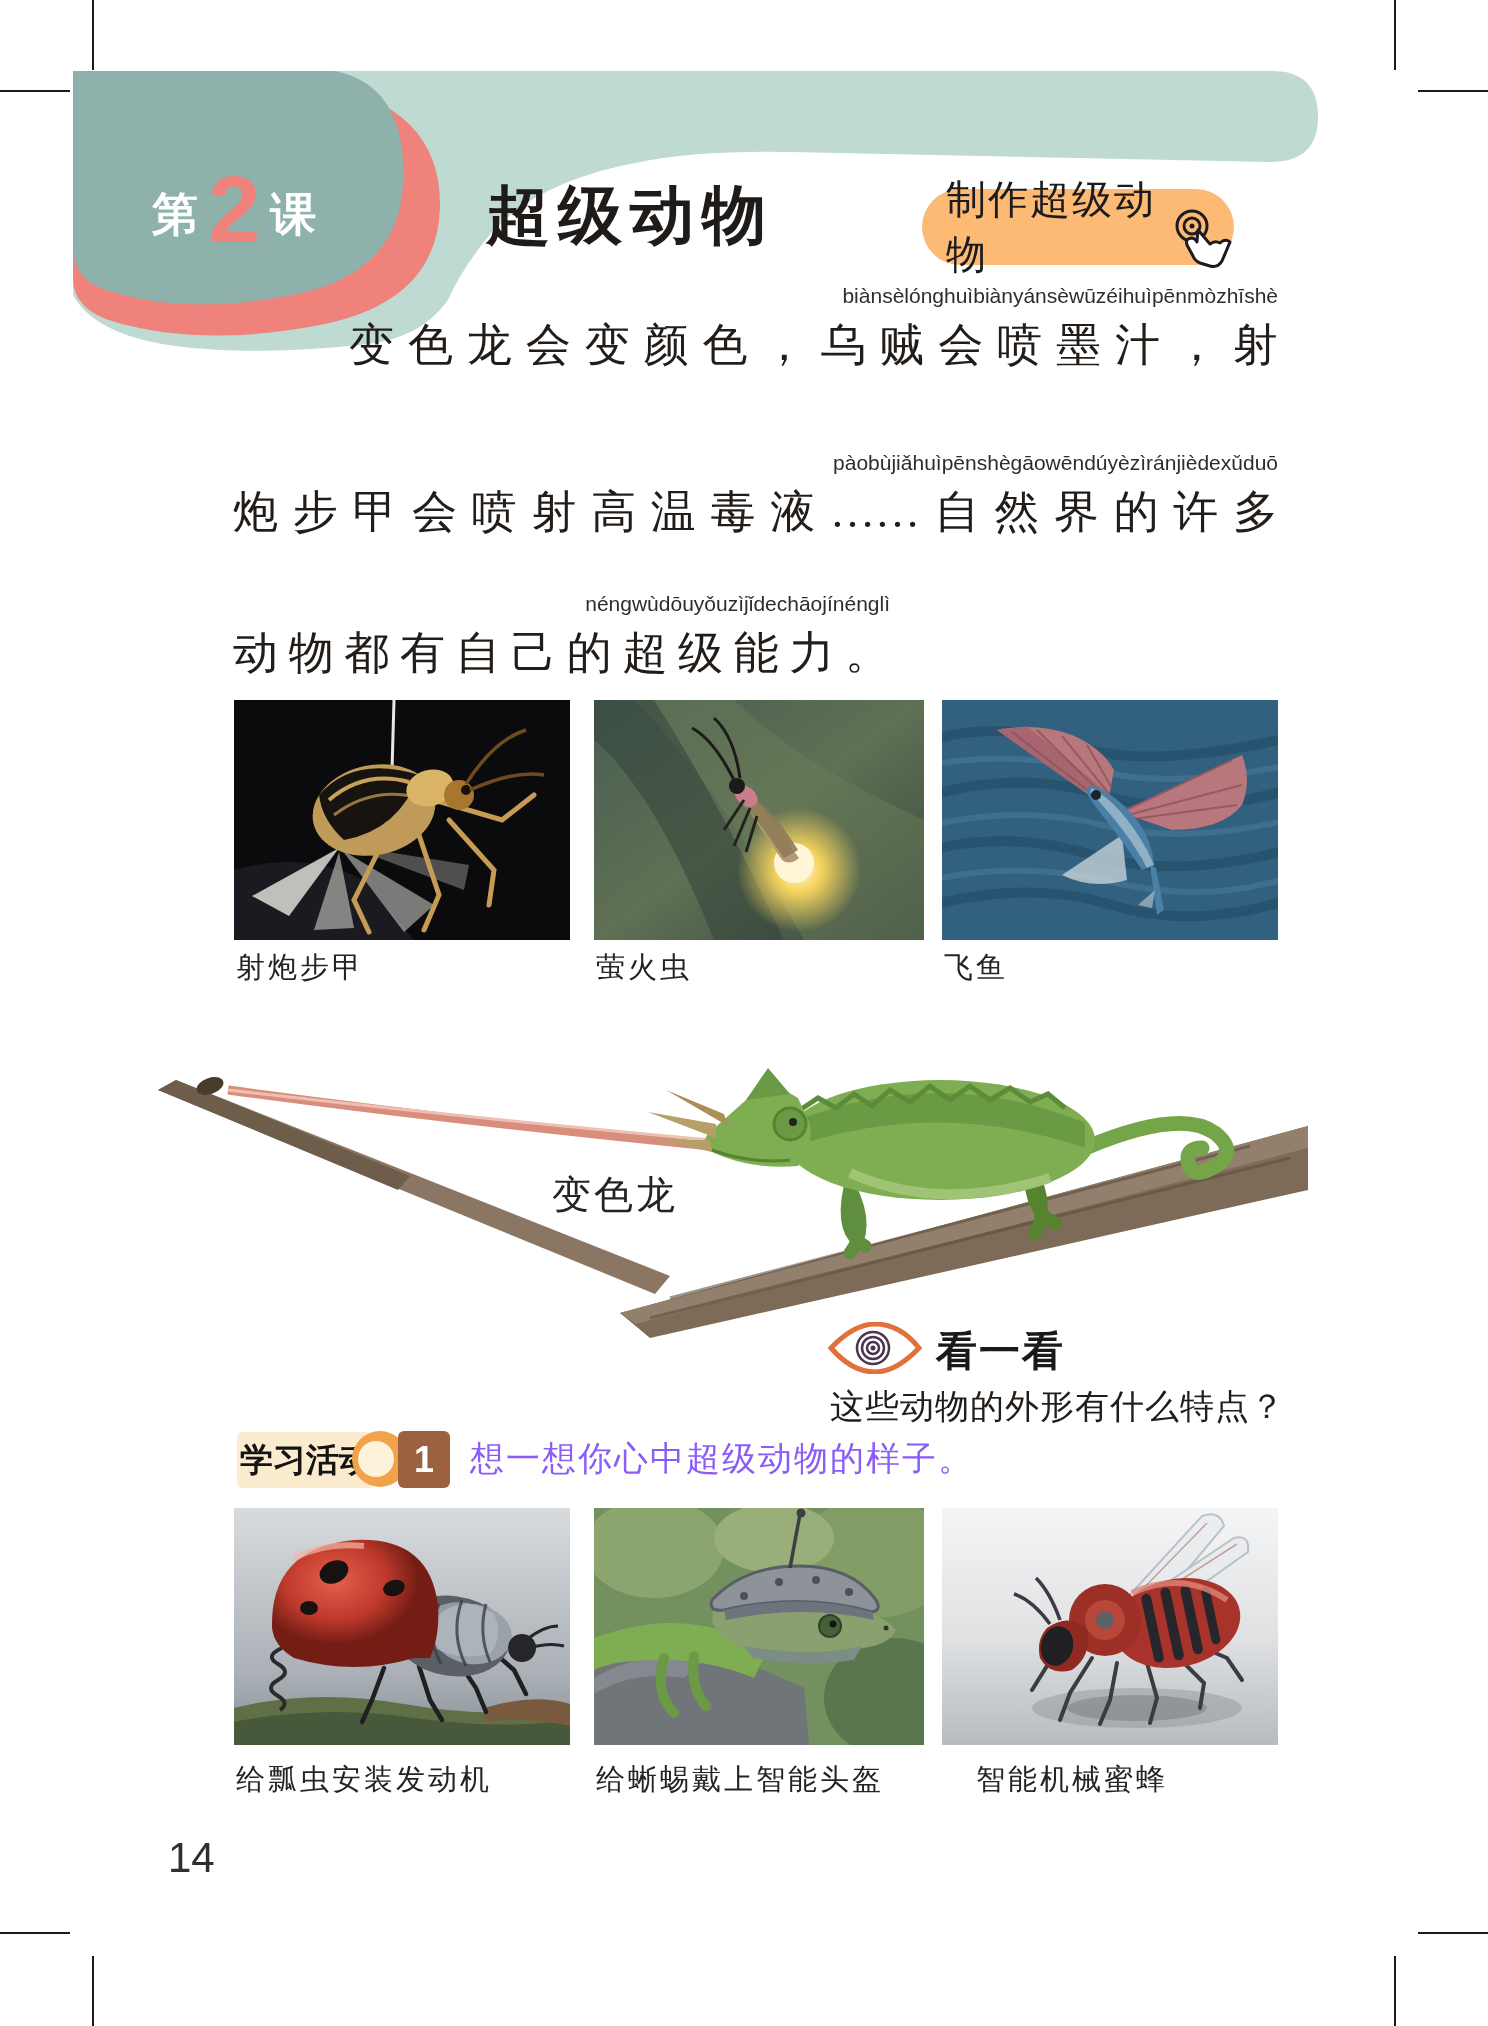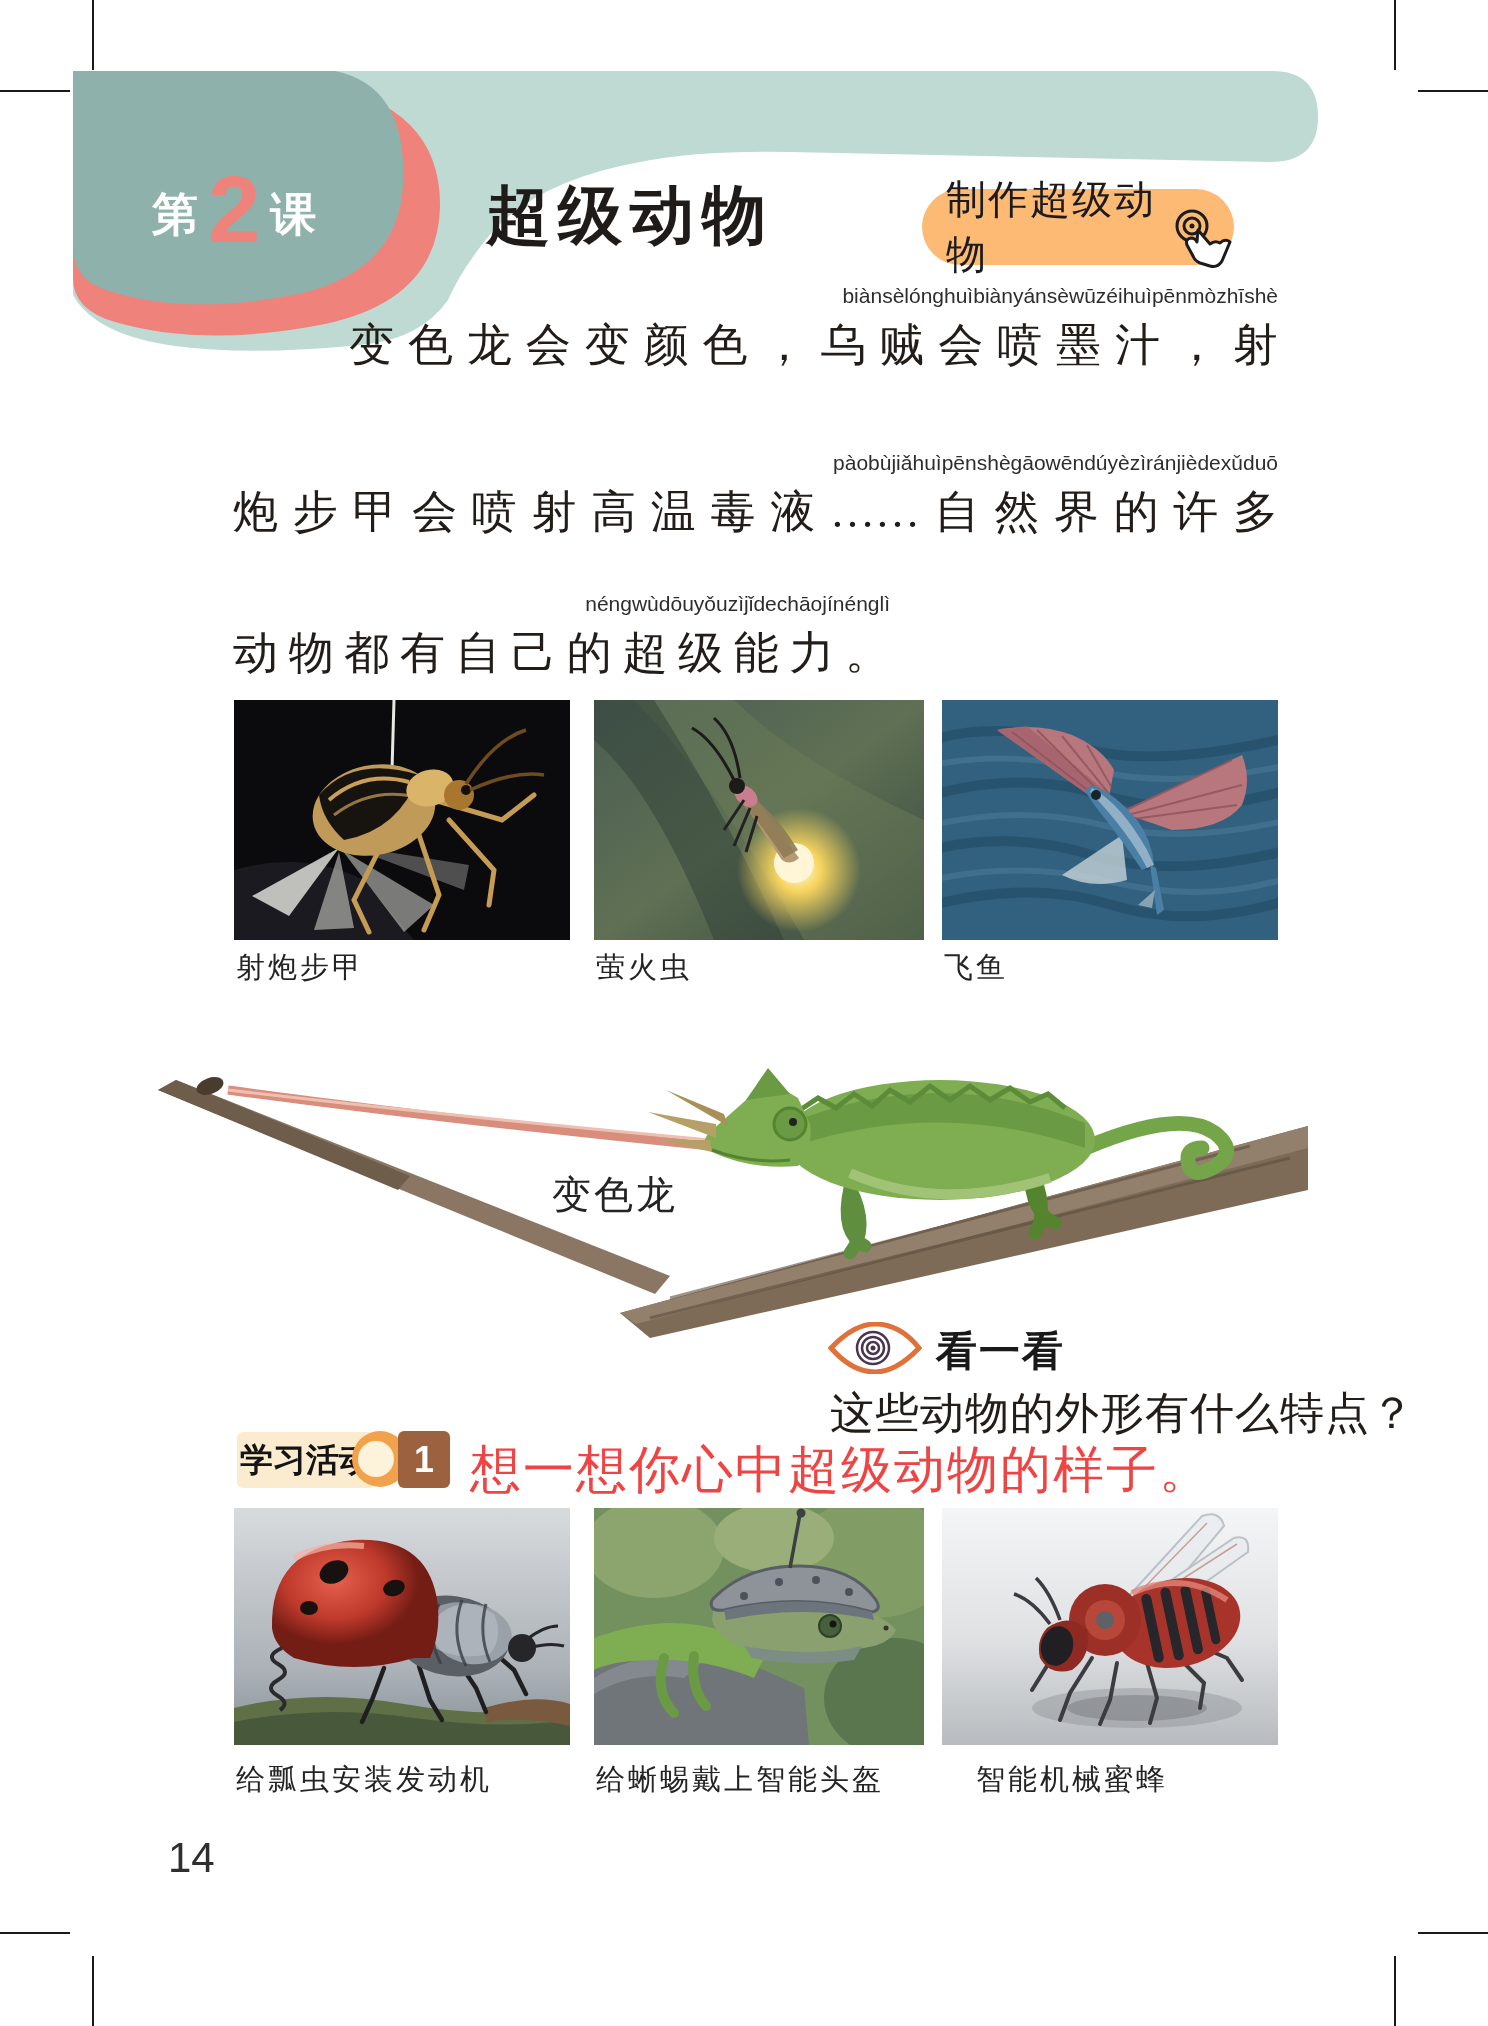--- a/index.html
+++ b/index.html
@@ -34,32 +34,32 @@
 
   
   .fig{position:absolute;line-height:0;}
   .fig svg{display:block;}
   .cap{position:absolute;font-size:29px;letter-spacing:3px;color:#242424;}
 
   
   .eye-icon{position:absolute;left:828px;top:1322px;width:94px;height:52px;}
   .look-heading{position:absolute;left:936px;top:1324px;font-family:"Liberation Sans",sans-serif;
                 font-weight:700;font-size:41px;color:#191919;letter-spacing:2px;}
-  .look-question{position:absolute;left:830px;top:1384px;font-size:44px;letter-spacing:1px;color:#221d19;}
+  .look-question{position:absolute;left:830px;top:1384px;font-size:34px;letter-spacing:1px;color:#221d19;}
 
   
   .badge-rect{position:absolute;left:237px;top:1432px;width:138px;height:56px;background:#fbeccf;
               border-radius:6px;display:flex;align-items:center;justify-content:center;}
   .badge-rect span{font-family:"Liberation Sans",sans-serif;font-weight:700;font-size:33px;color:#141414;}
   .badge-circle-outer{position:absolute;left:352px;top:1431px;width:56px;height:56px;border-radius:50%;background:#f2a24b;}
   .badge-circle-inner{position:absolute;left:358px;top:1441px;width:36px;height:36px;border-radius:50%;background:#fdf2da;}
   .badge-square{position:absolute;left:398px;top:1431px;width:52px;height:57px;background:#9c6240;border-radius:6px;
                 display:flex;align-items:center;justify-content:center;}
   .badge-square span{font-family:"Liberation Sans",sans-serif;font-weight:700;font-size:36px;color:#ffffff;}
-  .activity-text{position:absolute;left:470px;top:1436px;font-size:51px;letter-spacing:2px;color:#ef4444;}
+  .activity-text{position:absolute;left:470px;top:1436px;font-size:34px;letter-spacing:2px;color:#8b5cf6;}
 
   .chameleon-cap{position:absolute;left:552px;top:1168px;font-size:39px;letter-spacing:3px;color:#242424;}
   .page-number{position:absolute;left:168px;top:1834px;font-family:"Liberation Sans",sans-serif;
                font-size:42px;color:#2f2f2f;}
 </style>
 </head>
 <body>
 
 <div class="canvas">
 

